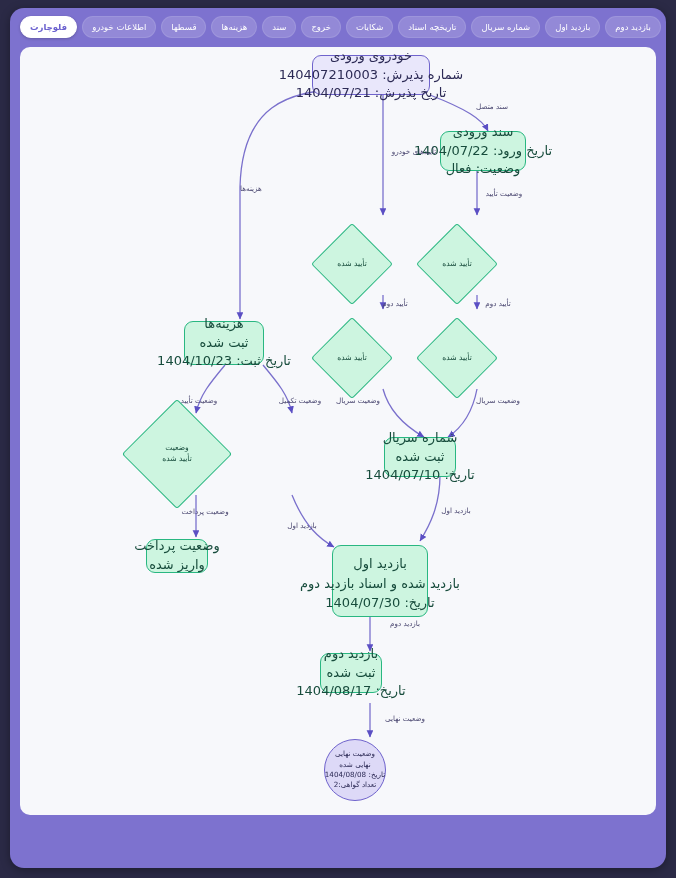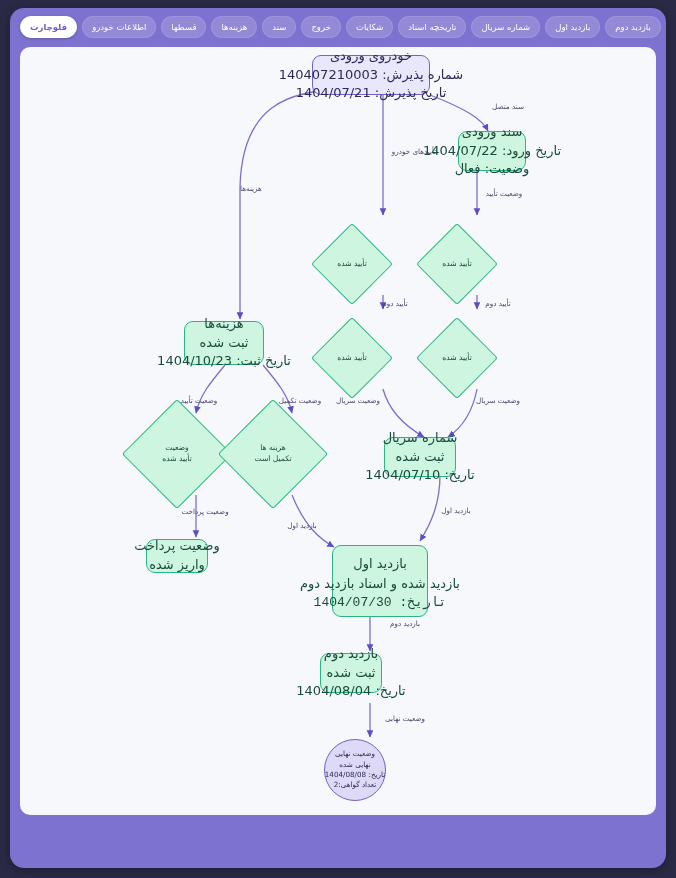--- a/index.html
+++ b/index.html
@@ -70,21 +70,21 @@
   }
   .node .ln{display:block;white-space:nowrap;}
   .node.rect{
     background:#cdf5e0;border:1.6px solid #29b781;border-radius:9px;
   }
   .node.rect-tall{
     background:#cdf5e0;border:1.6px solid #29b781;border-radius:9px;
     justify-content:flex-start;padding-top:9px;
   }
   .node.rect-tall .spacer{flex:1;}
-  .node.rect-tall .bottom{padding-bottom:3px;font-family:Liberation Mono, monospace;}
+  .node.rect-tall .bottom{padding-bottom:3px;}
   .node.root{
     background:#e9e7fb;border:1.6px solid #6f63cc;border-radius:9px;color:#2c2a55;
   }
   .node.circle{
     background:#ddd9f7;border:1.6px solid #6f63cc;border-radius:50%;color:#2c2a55;
     font-size:7.2px;
   }
   .diamond{
     position:absolute;cursor:pointer;
   }
@@ -168,21 +168,21 @@
             <path d="M350,656 L350,690"></path>
           </g>
         </svg>
 
         <div class="node root" style="right:226px;top:8px;width:118px;height:40px;">
           <span class="ln">خودروی ورودی</span>
           <span class="ln">شماره پذیرش: 140407210003</span>
           <span class="ln">تاریخ پذیرش: 1404/07/21</span>
         </div>
 
-        <div class="node rect" style="right:130px;top:84px;width:68px;height:40px;">
+        <div class="node rect" style="right:130px;top:84px;width:86px;height:40px;">
           <span class="ln">سند ورودی</span>
           <span class="ln">تاریخ ورود: 1404/07/22</span>
           <span class="ln">وضعیت: فعال</span>
         </div>
 
         <div class="diamond" style="right:275px;top:188px;width:58px;height:58px;">
           <div class="shape"></div>
           <div class="lbl">
             <span class="ln">تأیید شده</span>
           </div>
@@ -216,27 +216,20 @@
         </div>
 
         <div class="diamond" style="right:440px;top:368px;width:78px;height:78px;">
           <div class="shape"></div>
           <div class="lbl">
             <span class="ln">وضعیت</span>
             <span class="ln">تأیید شده</span>
           </div>
         </div>
 
-        <div class="diamond" style="right:344px;top:368px;width:78px;height:78px;">
-          <div class="shape"></div>
-          <div class="lbl">
-            <span class="ln">هزینه ها</span>
-            <span class="ln">تکمیل است</span>
-          </div>
-        </div>
 
         <div class="node rect" style="right:448px;top:492px;width:62px;height:34px;">
           <span class="ln">وضعیت پرداخت</span>
           <span class="ln">واریز شده</span>
         </div>
 
         <div class="node rect" style="right:200px;top:390px;width:72px;height:40px;">
           <span class="ln">شماره سریال</span>
           <span class="ln">ثبت شده</span>
           <span class="ln">تاریخ: 1404/07/10</span>
@@ -245,31 +238,31 @@
         <div class="node rect-tall" style="right:228px;top:498px;width:96px;height:72px;">
           <span class="ln">بازدید اول</span>
           <span class="spacer"></span>
           <span class="ln bottom-ln">بازدید شده و اسناد بازدید دوم</span>
           <span class="ln bottom">تاریخ: 1404/07/30</span>
         </div>
 
         <div class="node rect" style="right:274px;top:606px;width:62px;height:40px;">
           <span class="ln">بازدید دوم</span>
           <span class="ln">ثبت شده</span>
-          <span class="ln">تاریخ: 1404/08/04</span>
+          <span class="ln">تاریخ: 1404/08/17</span>
         </div>
 
         <div class="node circle" style="right:270px;top:692px;width:62px;height:62px;">
           <span class="ln">وضعیت نهایی</span>
           <span class="ln">نهایی شده</span>
           <span class="ln">تاریخ: 1404/08/08</span>
           <span class="ln">تعداد گواهی:2</span>
         </div>
 
-        <div class="elabel" style="left:488px;top:59px;">سند متصل</div>
+        <div class="elabel" style="left:472px;top:59px;">سند متصل</div>
         <div class="elabel" style="left:385px;top:104px;padding-left:18px;">تأییدهای خودرو</div>
         <div class="elabel" style="left:231px;top:141px;">هزینه‌ها</div>
         <div class="elabel" style="left:484px;top:146px;">وضعیت تأیید</div>
         <div class="elabel" style="left:375px;top:256px;">تأیید دوم</div>
         <div class="elabel" style="left:478px;top:256px;">تأیید دوم</div>
         <div class="elabel" style="left:338px;top:353px;">وضعیت سریال</div>
         <div class="elabel" style="left:478px;top:353px;">وضعیت سریال</div>
         <div class="elabel" style="left:179px;top:353px;">وضعیت تأیید</div>
         <div class="elabel" style="left:280px;top:353px;">وضعیت تکمیل</div>
         <div class="elabel" style="left:185px;top:464px;">وضعیت پرداخت</div>

